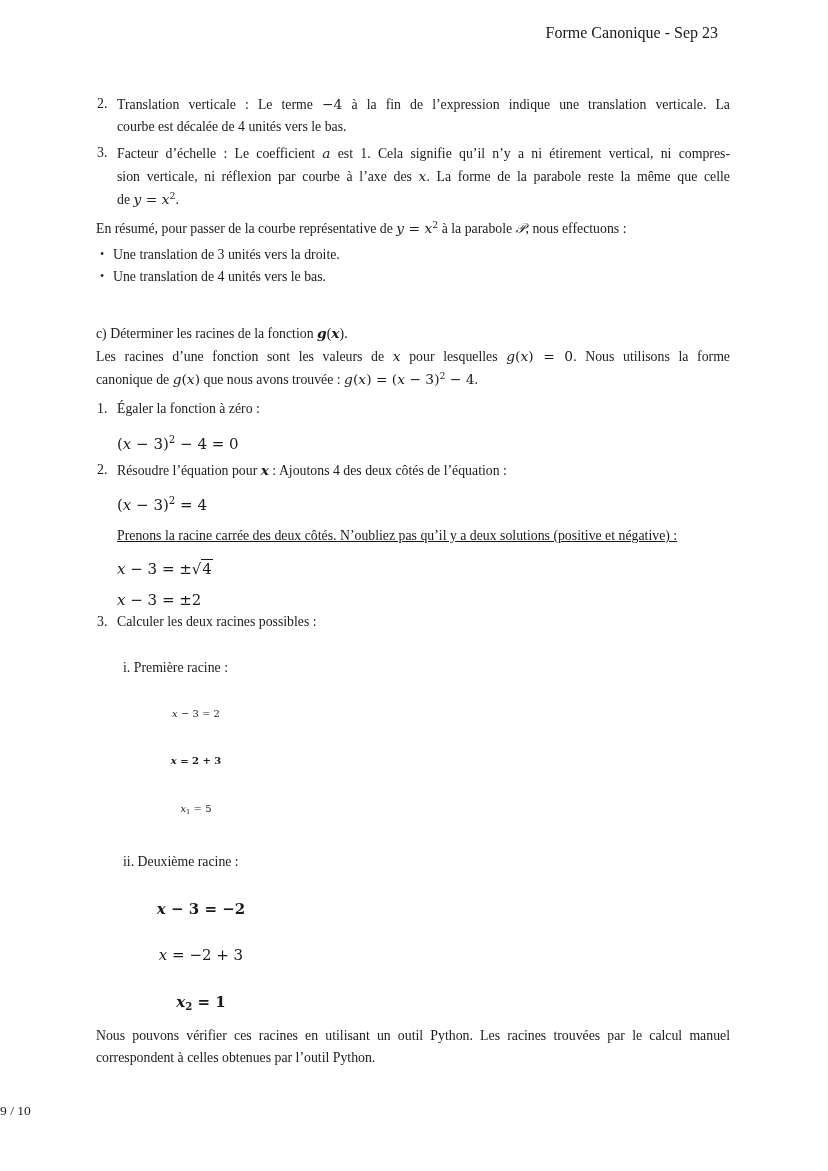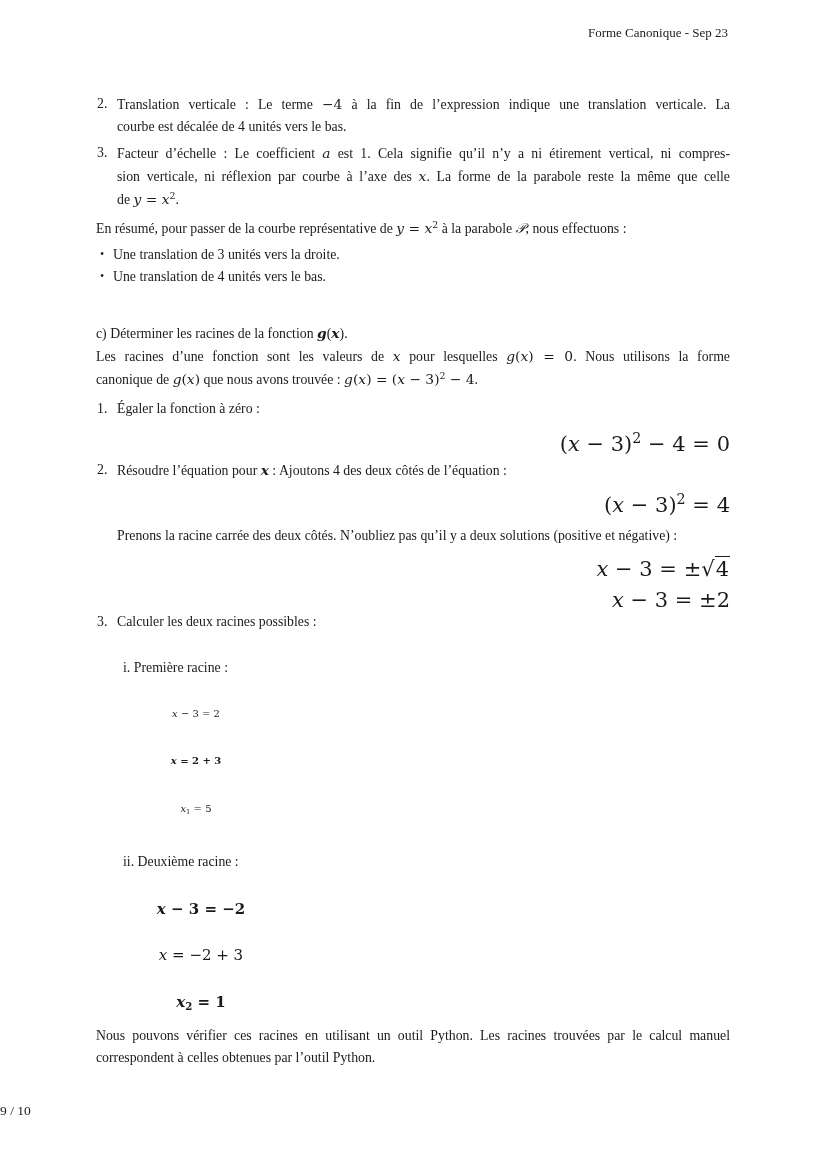--- a/index.html
+++ b/index.html
@@ -4,51 +4,51 @@
 <style>
   html,body{margin:0;padding:0;background:#ffffff;}
   .page{
     position:relative;
     width:828px;height:1171px;
     background:#ffffff;color:#1a1a1a;
     font-family:"Liberation Serif",serif;
     font-size:13.8px;line-height:22px;
     overflow:hidden;
   }
-  .header{position:absolute;top:25px;right:100px;font-size:13px;line-height:16px;}
+  .header{position:absolute;top:25px;right:110px;font-size:16px;line-height:16px;}
   .footer{position:absolute;top:1103px;left:0;width:828px;text-align:left;font-size:13.5px;line-height:16px;}
   .content{position:absolute;left:96px;top:93px;width:634px;}
   .pline{line-height:22px;min-height:22px;}
   
   .oli{position:relative;}
   .oli .num{position:absolute;left:1px;top:0;line-height:22px;}
   .oli .litext{margin-left:21px;}
   
   .bli{position:relative;padding-left:17px;}
   .bli .bullet{position:absolute;left:4px;top:-1px;font-size:12px;}
   
   .subli{margin-left:27px;}
   
-  .eq{margin-left:21px;width:613px;text-align:right;font-size:21px;}
+  .eq{margin-left:21px;width:613px;text-align:left;font-size:15px;}
   
   .eqn1{margin-left:35px;width:130px;text-align:center;font-size:10px;}
   .eqn2{margin-left:40px;width:130px;text-align:center;font-size:15px;}
   
   .r-n{}
   .r-b{font-weight:400;}
   .r-i{font-style:italic;font-family:"DejaVu Serif",serif;}
   .r-bi{font-weight:700;font-style:italic;font-family:"DejaVu Serif",serif;}
   .r-m{font-family:"DejaVu Serif",serif;}
   .r-scr{font-style:italic;font-family:"DejaVu Serif","DejaVu Sans",serif;}
   .r-sup{font-size:68%;position:relative;top:-0.55em;font-family:"DejaVu Serif",serif;}
   .r-sub{font-size:68%;position:relative;top:0.28em;font-family:"DejaVu Serif",serif;}
   .r-rad{font-family:"DejaVu Serif",serif;border-top:1.2px solid #1a1a1a;padding:0 1px;}
   
   .mt0{margin-top:0;} .mt2{margin-top:2px;} .mt3{margin-top:3px;} .mt4{margin-top:4px;}
-  .mt5{margin-top:5px;} .mt6{margin-top:6px;} .mt7{margin-top:7px;} .mt9{margin-top:9px;}
+  .mt5{margin-top:5px;} .mt6{margin-top:6px;} .mt7{margin-top:7px;text-decoration:underline;} .mt9{margin-top:9px;}
   .mt11{margin-top:11px;} .mt12{margin-top:12px;} .mt13{margin-top:13px;}
   .mt24{margin-top:24px;} .mt25{margin-top:25px;font-weight:bold;} .mt26{margin-top:26px;}
   .mt30{margin-top:30px;} .mt34{margin-top:34px;}
 </style>
 </head>
 <body>
 
 <div class="page">
 
   <div class="header">

